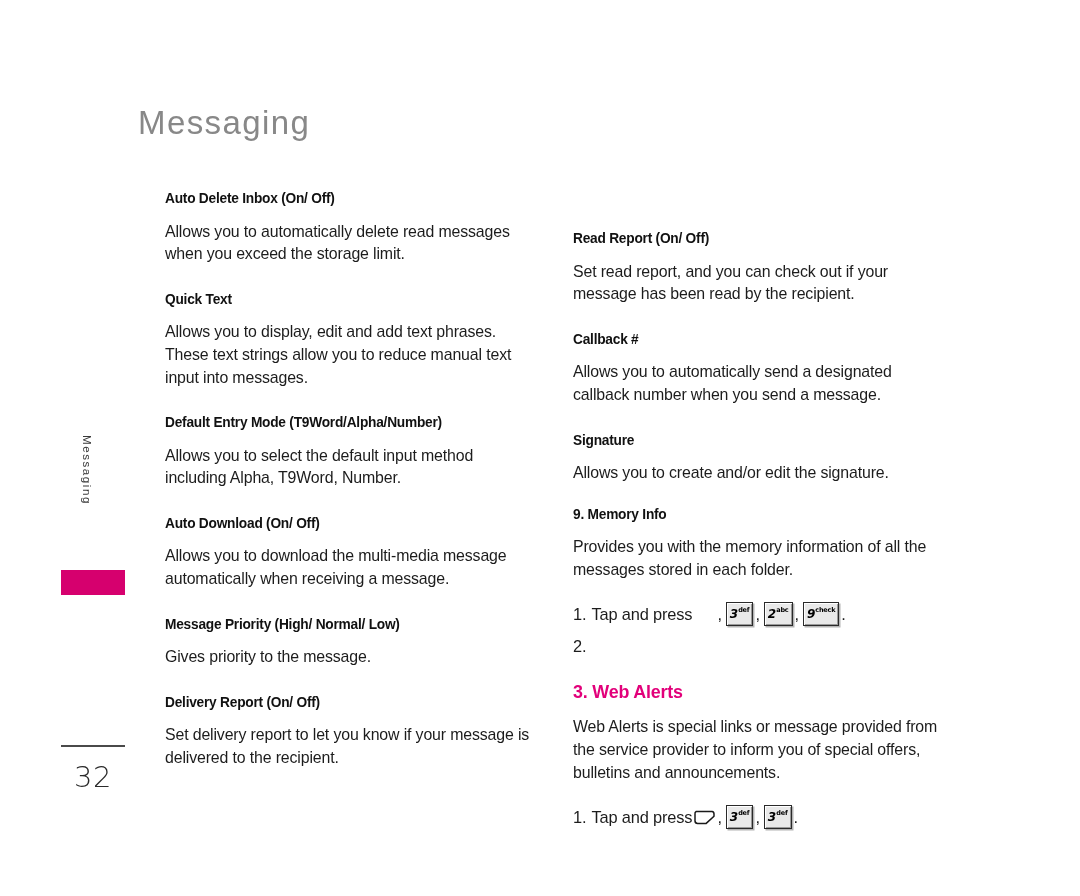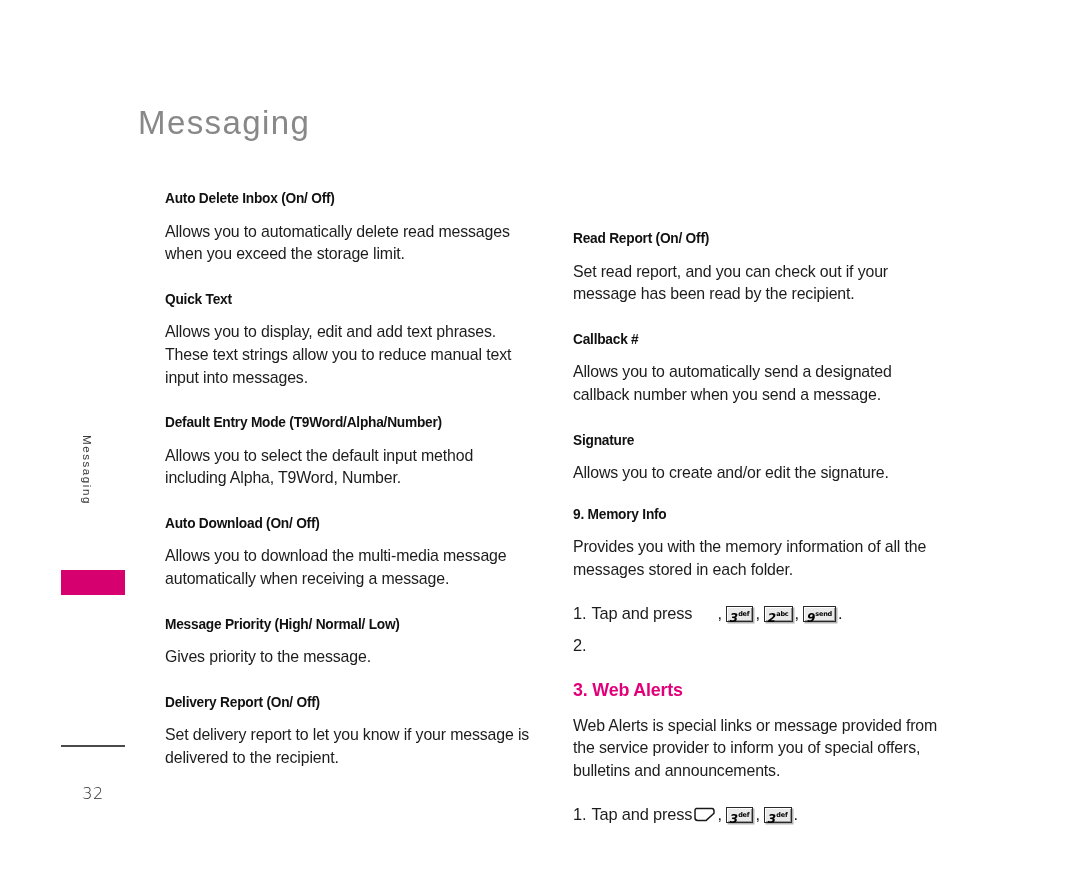--- a/index.html
+++ b/index.html
@@ -72,25 +72,24 @@
     height: 1.5px;
     background: #4a4a4a;
   }
   .page-number {
     position: absolute;
     left: 61px;
     top: 760px;
     width: 64px;
     text-align: center;
     font-family: "DejaVu Sans", sans-serif;
-    font-size: 16px;
+    font-size: 29px;
     font-weight: 300;
     color: #2b2b2b;
     letter-spacing: 0.5px;
-    margin-top: 24px;
   }
 
   
   .col {
     position: absolute;
     top: 190px;
     width: 384px;
   }
   .col-left  { left: 165px; }
   .col-right { left: 573px; margin-top: 40px; }
@@ -138,21 +137,21 @@
   .step-num { margin-right: 5px; }
   .step-txt { white-space: pre; }
   .step-sep { margin: 0 3px 0 1px; }
   .step-gap { display: inline-block; width: 24px; }
 
   
   .key {
     display: inline-block;
     position: relative;
     min-width: 26px;
-    height: 16px;
+    height: 24px;
     background: #e9e9e9;
     border: 1.2px solid #2a2a2a;
     box-shadow:
       inset 1px 1px 0 #ffffff,
       inset -1px -1px 0 #9a9a9a,
       1.5px 1.5px 0 #b4b4b4;
     vertical-align: middle;
     padding: 0 3px;
     box-sizing: border-box;
     line-height: 14px;
@@ -241,21 +240,21 @@
 
     <div class="step">
       <span class="step-num">1.</span>
       <span class="step-txt">Tap and press</span>
       <span class="step-gap"></span>
       <span class="step-sep">,</span>
       <span class="key"><span class="key-digit">3</span><span class="key-sub">def</span></span>
       <span class="step-sep">,</span>
       <span class="key"><span class="key-digit">2</span><span class="key-sub">abc</span></span>
       <span class="step-sep">,</span>
-      <span class="key"><span class="key-digit">9</span><span class="key-sub">send</span></span>
+      <span class="key"><span class="key-digit">9</span><span class="key-sub">check</span></span>
       <span class="step-sep">.</span>
     </div>
 
     <div class="step">
       <span class="step-num">2.</span>
     </div>
 
     <div class="gap-md"></div>
 
     <h3 class="sec-head magenta">3. Web Alerts</h3>

